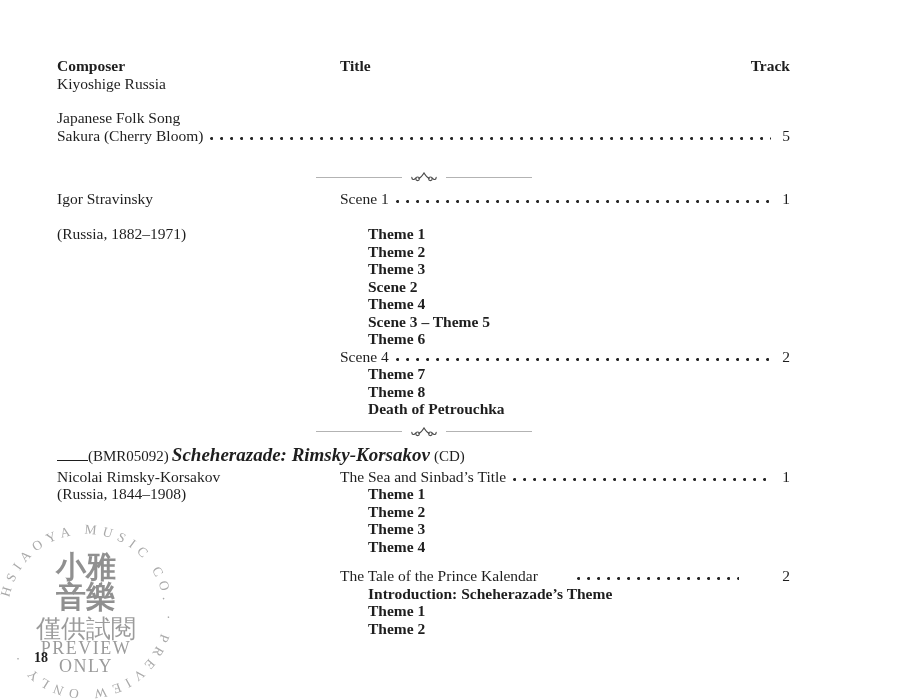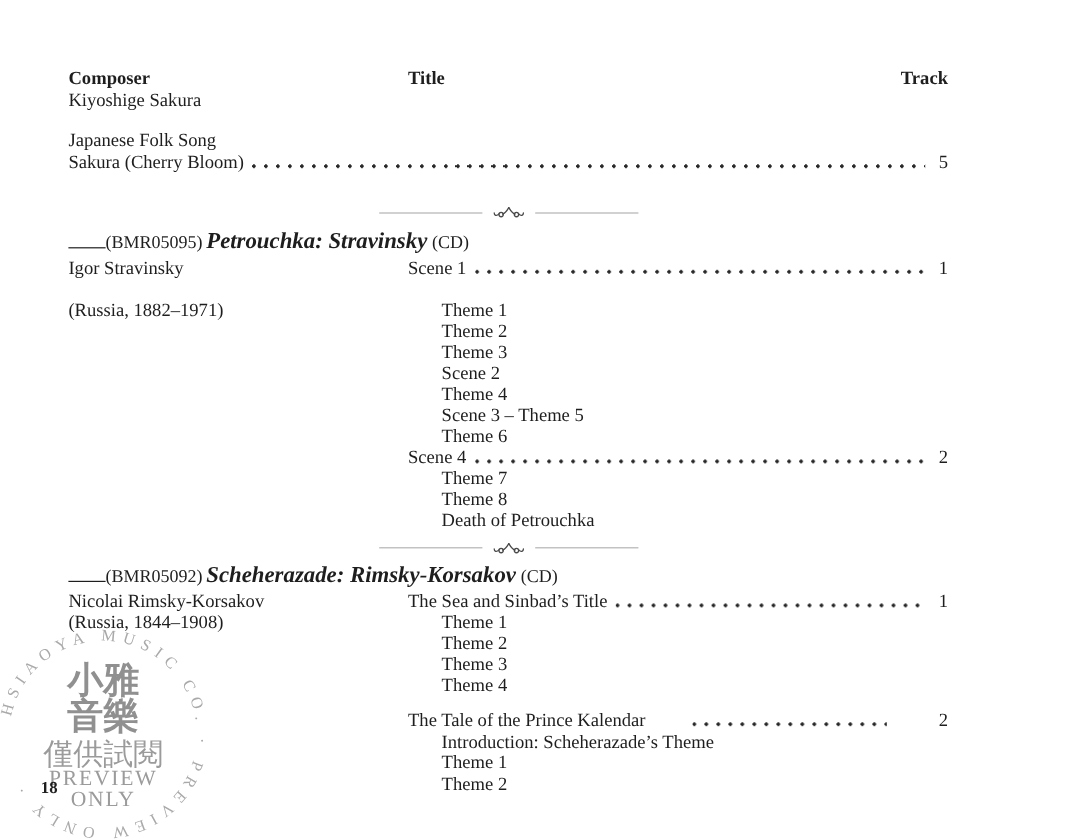--- a/index.html
+++ b/index.html
@@ -19,21 +19,21 @@
 
   
   .trow { display:flex; align-items:flex-end; }
   .tt { white-space:pre; }
   .dots {
     flex:1; height:5px; margin:0 8px 3.5px 7px;
     background-image: radial-gradient(circle at 1.6px 2.5px, #262626 1.25px, rgba(0,0,0,0) 1.7px);
     background-size:10px 5px; background-repeat:repeat-x;
   }
   .tnum { min-width:11px; text-align:right; }
-  .ind { padding-left:28px; }
+  .ind { padding-left:28px;font-weight:bold; }
   .gap-above { margin-top:12px;gap:32px; }
 
   
   .divider { display:flex; align-items:center; width:216px; margin:27px auto 7px auto; height:12px; }
   .divider.second { margin:8px auto 5px auto; }
   .divline { flex:1; height:1px; background:#b3b3b3; }
   .orn { margin:0 9px; flex-shrink:0; }
 
   
   .sec-head { line-height:23px; white-space:nowrap; }
@@ -75,21 +75,21 @@
     <div class="row thead">
       <div class="col-left">Composer</div>
       <div class="col-right">
         <span>Title</span>
         <span>Track</span>
       </div>
     </div>
 
     <div class="row">
       <div class="col-left">
-        <div>Kiyoshige Sakura</div>
+        <div>Kiyoshige Russia</div>
       </div>
     </div>
 
     <div class="row mt17">
       <div class="col-left">
         <div>Japanese Folk Song</div>
       </div>
       <div class="col-right">
         <div class="trow">
           <span class="tt">Sakura (Cherry Bloom)</span>
@@ -107,23 +107,20 @@
           <path d="M13 2 C14.5 4.5 16.5 6.8 18.2 7.4"></path>
           <circle cx="6.6" cy="7.8" r="1.8"></circle>
           <circle cx="19.4" cy="7.8" r="1.8"></circle>
           <path d="M4.8 7.2 C2.6 9.6 0.9 8.4 0.8 6.4"></path>
           <path d="M21.2 7.2 C23.4 9.6 25.1 8.4 25.2 6.4"></path>
         </g>
       </svg>
       <div class="divline"></div>
     </div>
 
-    <div class="sec-head">
-      <span class="blank"></span><span class="cat">(BMR05095)</span><span class="wt">Petrouchka: Stravinsky</span><span class="fmt">(CD)</span>
-    </div>
 
     <div class="row">
       <div class="col-left">
         <div>Igor Stravinsky</div>
         <div class="spacer"></div>
         <div>(Russia, 1882–1971)</div>
       </div>
       <div class="col-right">
         <div class="trow">
           <span class="tt">Scene 1</span>

